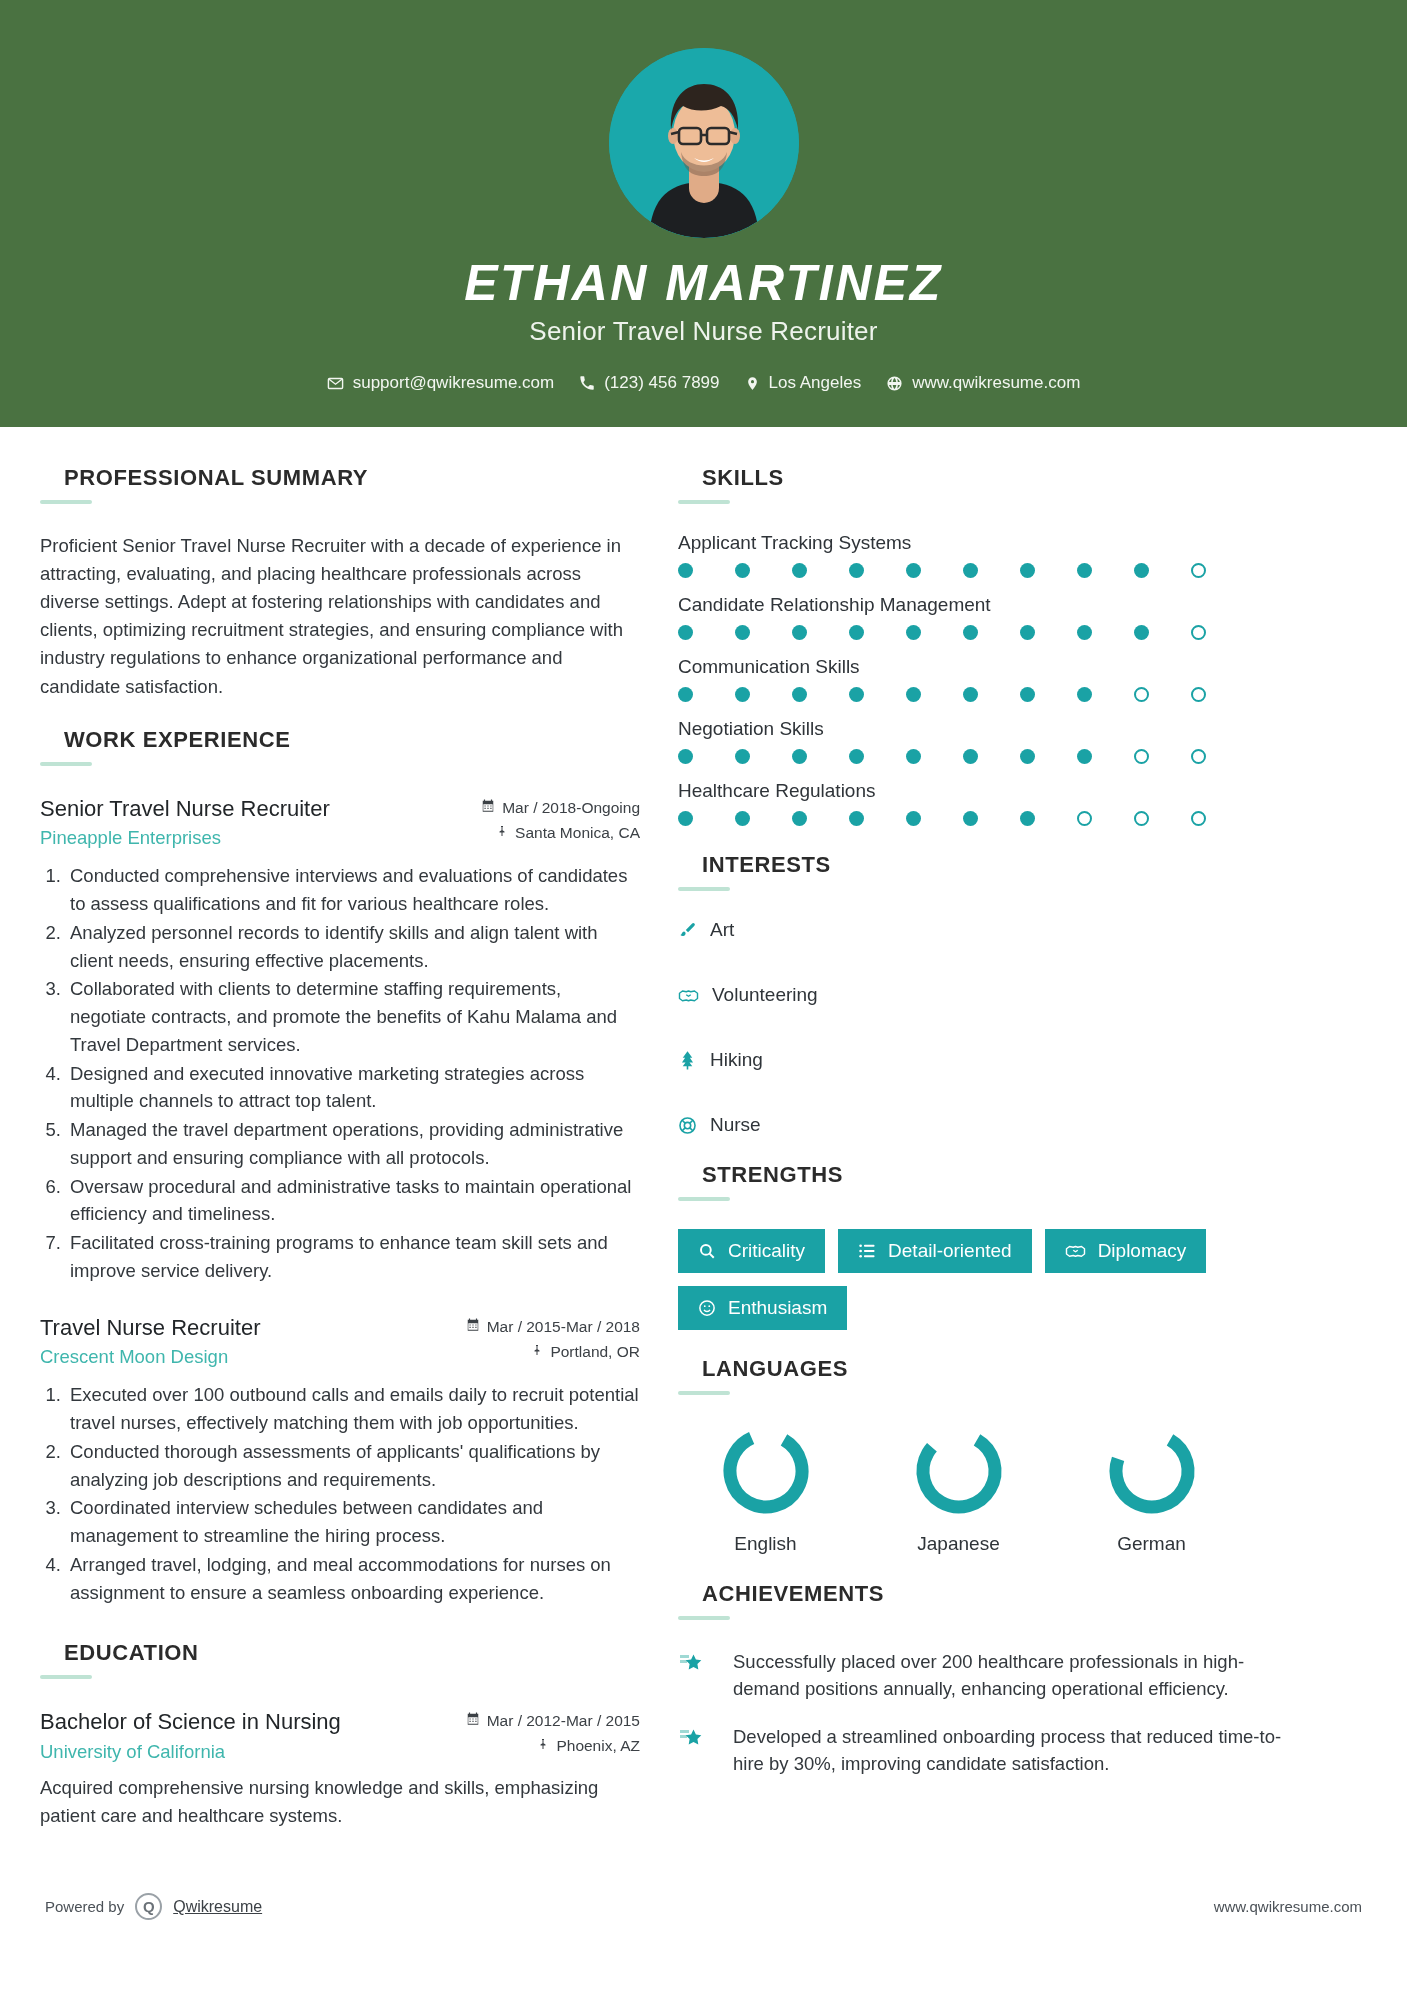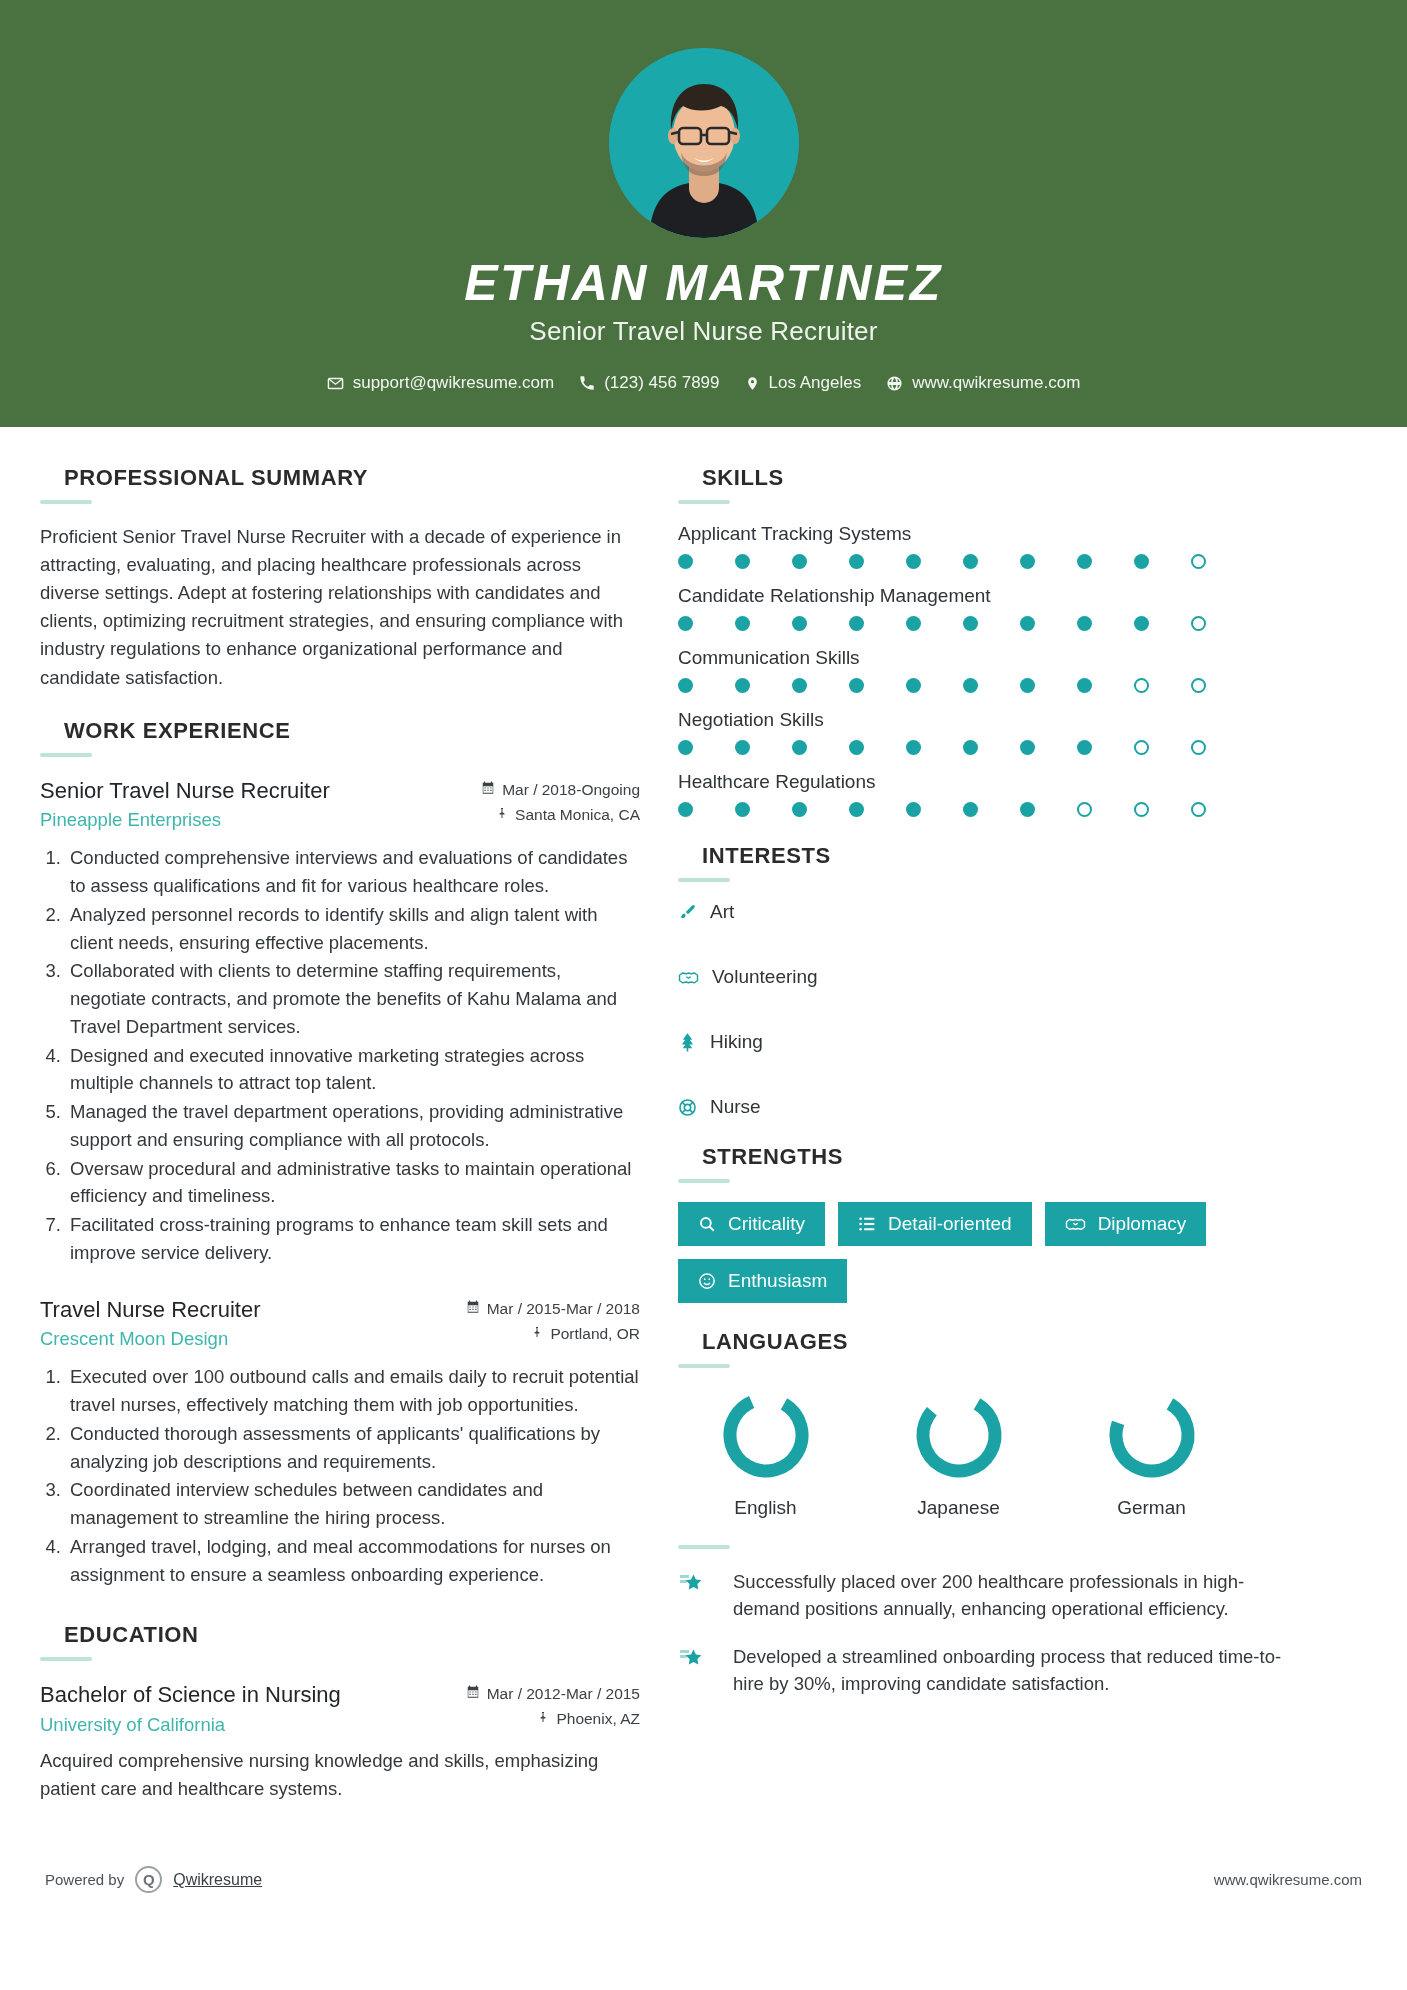--- a/index.html
+++ b/index.html
@@ -77,21 +77,21 @@
     color: #2b2b2b;
     text-transform: uppercase;
     margin-left: 24px;
   }
   .sec-rule {
     width: 52px; height: 4px;
     background: #bfe3d4;
     margin-top: 9px;
     border-radius: 2px;
   }
-  .sec-body { margin-top: 19px; }
+  .sec-body { margin-top: 28px; }
 
   
   p.summary {
     font-size: 18.5px;
     line-height: 1.52;
     color: #33383d;
   }
 
   
   .job { margin-bottom: 22px; }
@@ -693,20 +693,21 @@
                   <circle cx="48" cy="48" r="36" fill="none" stroke="#1aa2a5" stroke-width="13" stroke-linecap="butt" stroke-dasharray="176.43184342560278 226.1946710584651" transform="rotate(-60 48 48)"></circle>
                 </svg><div class="lang-label">Japanese</div></div>
               <div class="lang-item"><svg width="96" height="96" viewBox="0 0 96 96">
                   <circle cx="48" cy="48" r="36" fill="none" stroke="#1aa2a5" stroke-width="13" stroke-linecap="butt" stroke-dasharray="162.86016316209486 226.1946710584651" transform="rotate(-60 48 48)"></circle>
                 </svg><div class="lang-label">German</div></div>
             </div>
         </div>
       </div>
 
       <div class="sec">
+        <div class="sec-title">ACHIEVEMENTS</div>
         <div class="sec-rule"></div>
         <div class="sec-body">
           <div class="ach-item">
             <span>
               <svg width="24" height="24" viewBox="0 0 24 24" fill="none">
                 <path d="M2 4h9v3H2z" fill="#9fd9d4"></path>
                 <path d="M2 9h7v3H2z" fill="#9fd9d4"></path>
                 <path d="M15.5 3.5l2.4 4.9 5.4.8-3.9 3.8.9 5.4-4.8-2.5-4.8 2.5.9-5.4-3.9-3.8 5.4-.8z" fill="#1aa2a5"></path>
               </svg>
             </span>

